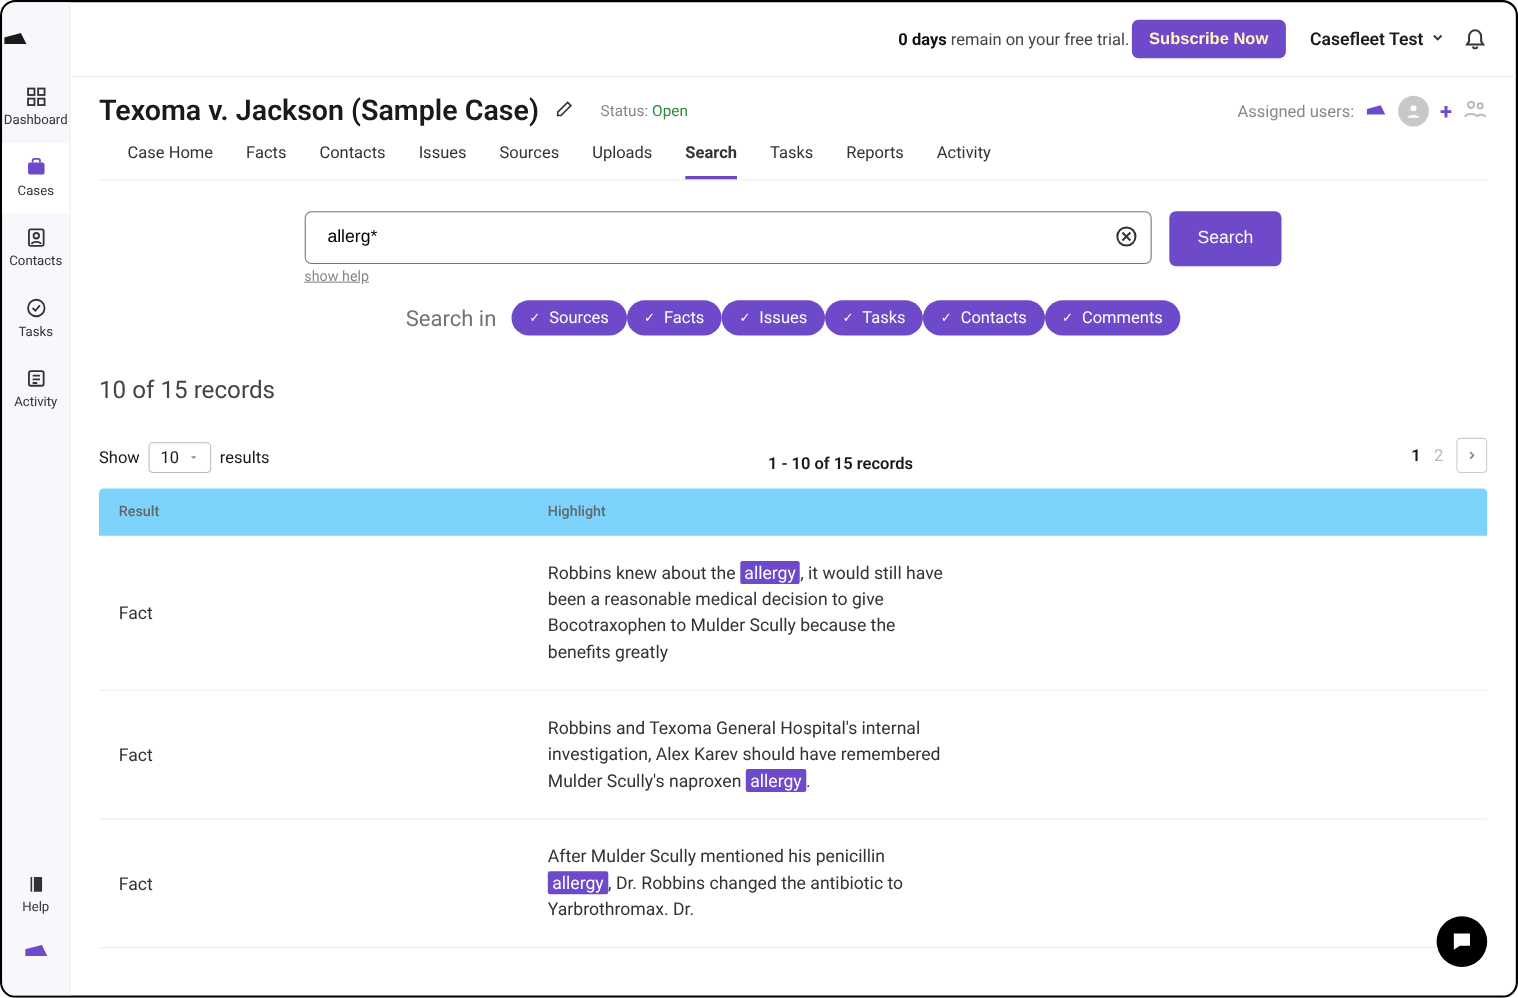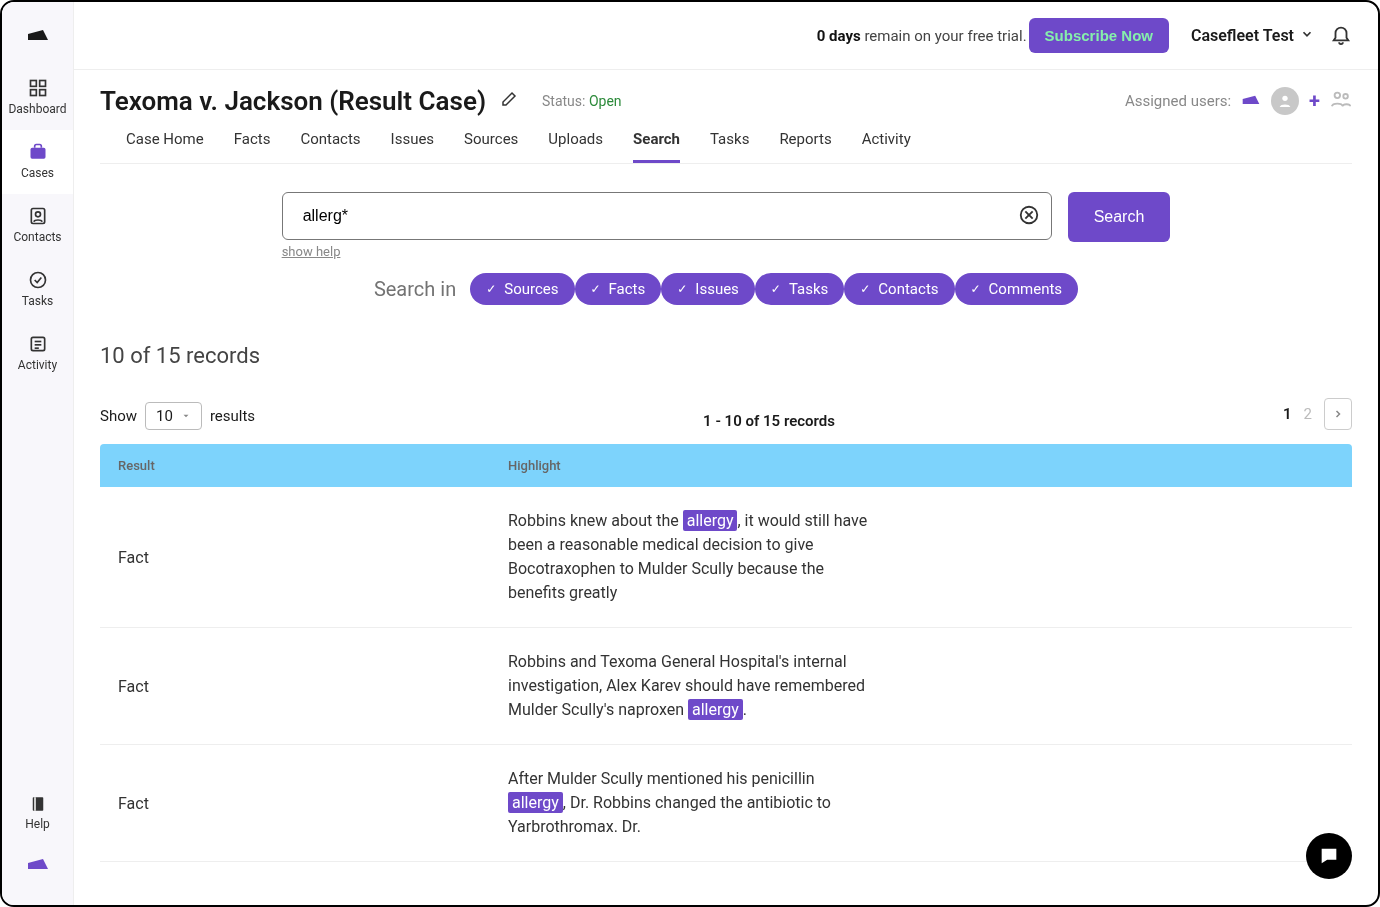--- a/index.html
+++ b/index.html
@@ -1,36 +1,36 @@
 <!DOCTYPE html>
 <html><head>
 <meta charset="utf-8">
 <style>
 * { box-sizing: border-box; margin: 0; padding: 0; }
 body { font-family: -apple-system, BlinkMacSystemFont, "Segoe UI", Roboto, sans-serif; background: #fff; color: #1a1a1a; }
 .app { display: flex; width: 1380px; height: 907px; border: 2px solid #000; border-radius: 14px; overflow: hidden; position: relative; background: #fff; }
 
 
-.sidebar { width: 72px; background: #f8f7fb; border-right: 1px solid #eee; display: flex; flex-direction: column; align-items: center; padding-top: 20px; }
+.sidebar { width: 62px; background: #f8f7fb; border-right: 1px solid #eee; display: flex; flex-direction: column; padding-top: 20px; }
 .logo-icon { width: 24px; height: 24px; margin-bottom: 20px; }
 .nav-item { width: 100%; text-align: center; padding: 12px 0 14px; cursor: pointer; color: #3a3a3a; }
 .nav-item.active { background: #fff; }
 .nav-item .icon-slot { display: flex; justify-content: center; margin-bottom: 4px; }
 .nav-item .label { font-size: 12px; color: #333; }
 .sidebar-spacer { flex: 1; }
 .sidebar-bottom { width: 100%; text-align: center; padding-bottom: 16px; }
 .sidebar-bottom .nav-item { padding: 10px 0; }
 .brand-icon-purple { color: #6e49c9; }
 
 
 .main { flex: 1; display: flex; flex-direction: column; }
 .topbar { display: flex; align-items: center; justify-content: flex-end; padding: 16px 26px; border-bottom: 1px solid #eee; gap: 2px; }
 .trial-text { font-size: 15px; color: #444; }
 .trial-text strong { color: #111; font-weight: 700; }
-.subscribe-btn { background: #6e49c9; color: #86efac; border: none; border-radius: 6px; padding: 9px 16px; font-size: 15px; font-weight: 600; cursor: pointer; }
+.subscribe-btn { background: #6e49c9; color: #fef9c3; border: none; border-radius: 6px; padding: 9px 16px; font-size: 15px; font-weight: 600; cursor: pointer; }
 .org-picker { display: flex; align-items: center; gap: 6px; font-size: 16px; font-weight: 600; cursor: pointer; margin-left: 20px; }
 .bell { cursor: pointer; margin-left: 14px; }
 
 
 .case-header { padding: 16px 26px 0; }
 .case-title-row { display: flex; align-items: center; gap: 14px; }
 .case-title { font-size: 26px; font-weight: 600; }
 .edit-icon { cursor: pointer; }
 .status { font-size: 14px; color: #888; margin-left: 10px; }
 .status-open { color: #2c8a3a; }
@@ -174,21 +174,21 @@
             </svg></span>
       </div>
       <span class="bell"><svg width="22" height="22" viewBox="0 0 24 24" fill="none" stroke="#333" stroke-width="2">
             <path d="M18 16v-5a6 6 0 10-12 0v5l-2 3h16l-2-3z"></path>
             <path d="M10 21a2 2 0 004 0"></path>
           </svg></span>
     </div>
 
     <div class="case-header">
       <div class="case-title-row">
-        <div class="case-title">Texoma v. Jackson (Result Case)</div>
+        <div class="case-title">Texoma v. Jackson (Sample Case)</div>
         <span class="edit-icon"><svg width="18" height="18" viewBox="0 0 24 24" fill="none" stroke="#333" stroke-width="2">
               <path d="M4 20h4L20 8l-4-4L4 16v4z"></path>
             </svg></span>
         <span class="status"><span>Status:</span> <span class="status-open">Open</span></span>
         <div class="assigned">
           <span>Assigned users:</span>
           <span><svg width="20" height="20" viewBox="0 0 24 24">
                 <path d="M2 18 L22 18 L17 8 L2 12 Z" fill="#6e49c9"></path>
               </svg></span>
           <span class="avatar">

